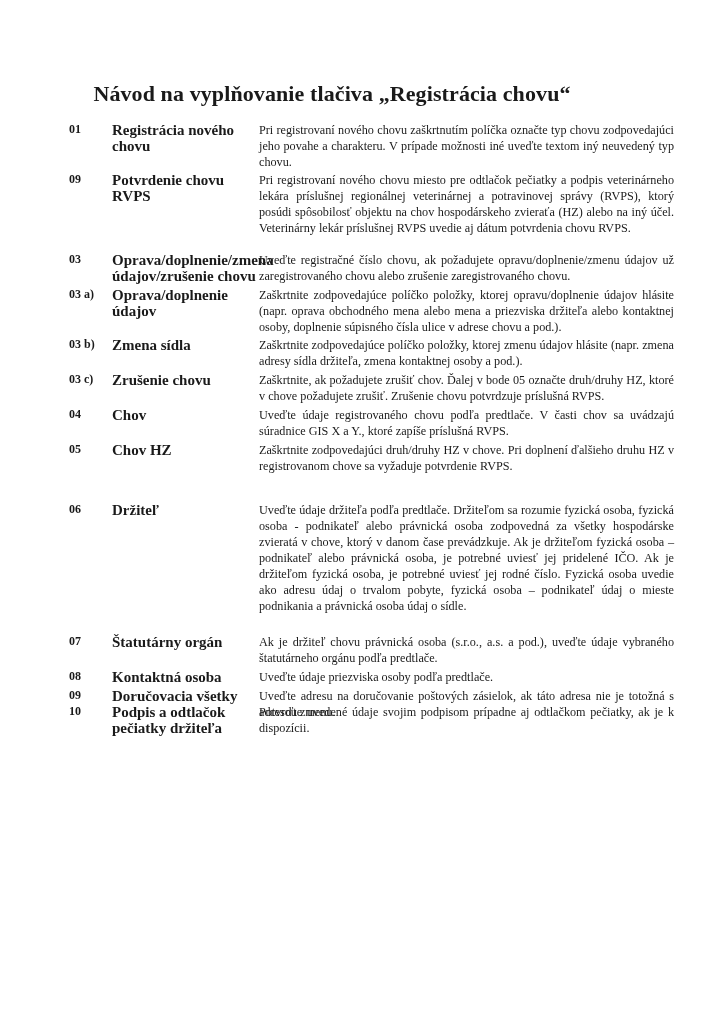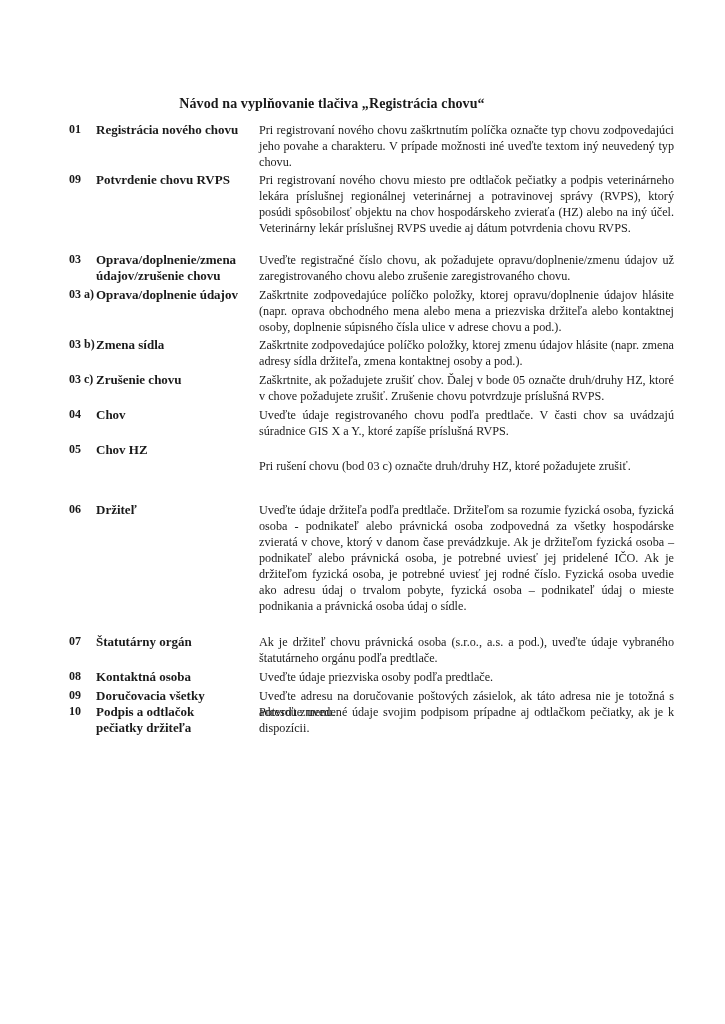--- a/index.html
+++ b/index.html
@@ -1,23 +1,23 @@
 <!DOCTYPE html>
 <html><head>
 <meta charset="utf-8">
 <style>
   html, body { margin: 0; padding: 0; background: #ffffff; }
   body { width: 725px; height: 1024px; position: relative; overflow: hidden;
          font-family: "Liberation Serif", "DejaVu Serif", serif; color: #1a1a1a; }
-  .title { position: absolute; top: 96px; left: 0; width: 664px; text-align: center;
-           font-weight: bold; font-size: 14px; letter-spacing: 0.1px; }
+  .title { position: absolute; top: 81px; left: 0; width: 664px; text-align: center;
+           font-weight: bold; font-size: 22px; letter-spacing: 0.1px; }
   .rows { position: absolute; top: 122px; left: 0; width: 725px; }
   .row { position: absolute; left: 0; width: 725px; }
   .num { position: absolute; left: 69px; font-weight: bold; font-size: 12px; }
-  .label { position: absolute; left: 96px; width: 145px; font-weight: bold; font-size: 13px; line-height: 16px; }
+  .label { position: absolute; left: 112px; width: 145px; font-weight: bold; font-size: 15px; line-height: 16px; }
   .desc { position: absolute; left: 259px; width: 415px; font-size: 12.2px; line-height: 16px; text-align: justify; }
   .desc p { margin: 0; }
   .desc .extra { margin-top: 16px; }
 </style>
 </head>
 <body>
 
 <div class="title">Návod na vyplňovanie tlačiva „Registrácia chovu“</div>
 
 <div class="rows">
@@ -53,21 +53,21 @@
   </div>
   <div class="row" style="top:285px">
     <span class="num">04</span>
     <span class="label">Chov</span>
     <div class="desc">Uveďte údaje registrovaného chovu podľa predtlače. V časti chov sa uvádzajú súradnice GIS X a Y., ktoré zapíše príslušná RVPS.</div>
   </div>
   <div class="row" style="top:320px">
     <span class="num">05</span>
     <span class="label">Chov HZ</span>
     <div class="desc">
-      <p class="extra">Pri rušení chovu (bod 03 c) označte druh/druhy HZ, ktoré požadujete zrušiť.</p>
+      <p>Zaškrtnite zodpovedajúci druh/druhy HZ v chove. Pri doplnení ďalšieho druhu HZ v registrovanom chove sa vyžaduje potvrdenie RVPS.</p>
     </div>
   </div>
   <div class="row" style="top:380px">
     <span class="num">06</span>
     <span class="label">Držiteľ</span>
     <div class="desc">Uveďte údaje držiteľa podľa predtlače. Držiteľom sa rozumie fyzická osoba, fyzická osoba - podnikateľ alebo právnická osoba zodpovedná za všetky hospodárske zvieratá v chove, ktorý v danom čase prevádzkuje. Ak je držiteľom fyzická osoba – podnikateľ alebo právnická osoba, je potrebné uviesť jej pridelené IČO. Ak je držiteľom fyzická osoba, je potrebné uviesť jej rodné číslo. Fyzická osoba uvedie ako adresu údaj o trvalom pobyte, fyzická osoba – podnikateľ údaj o mieste podnikania a právnická osoba údaj o sídle.</div>
   </div>
   <div class="row" style="top:512px">
     <span class="num">07</span>
     <span class="label">Štatutárny orgán</span>

